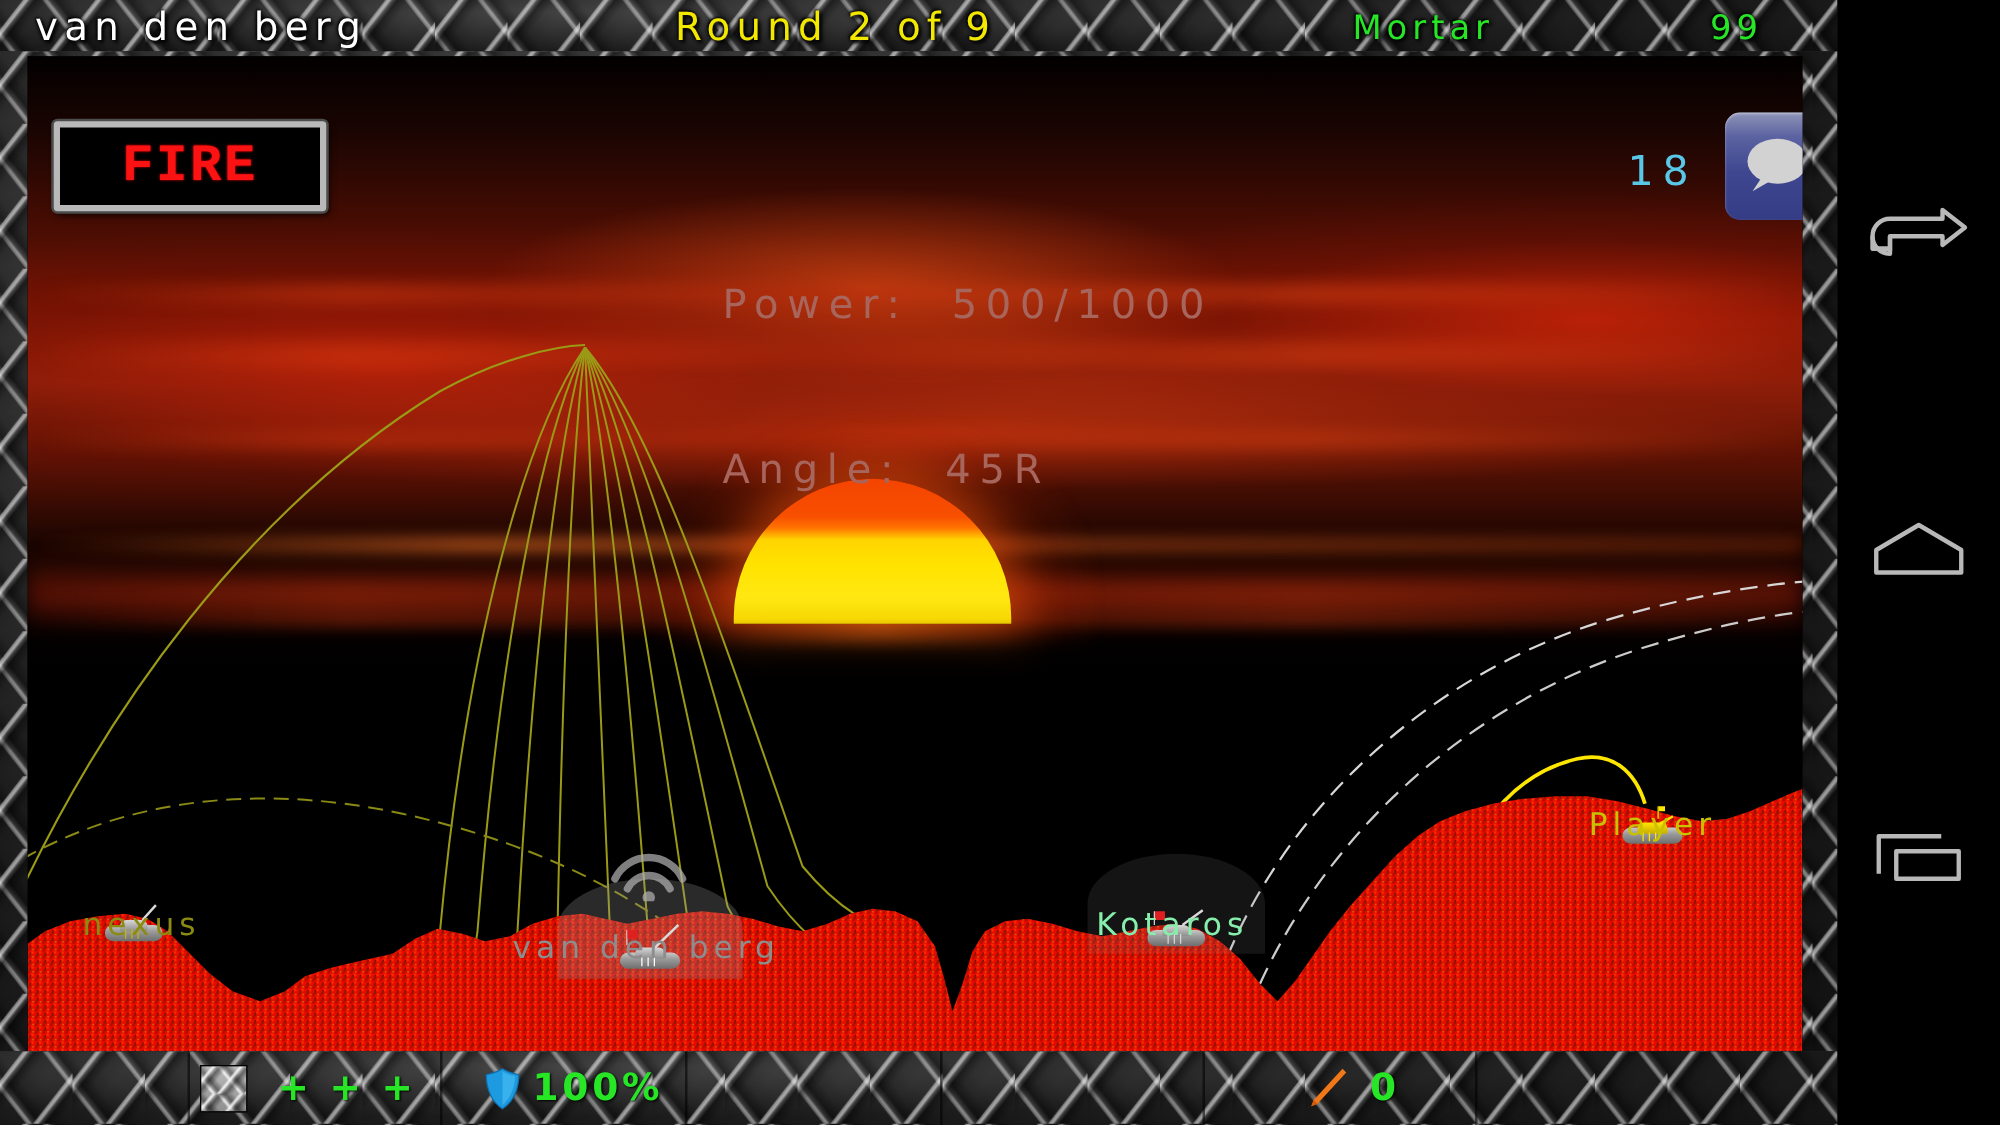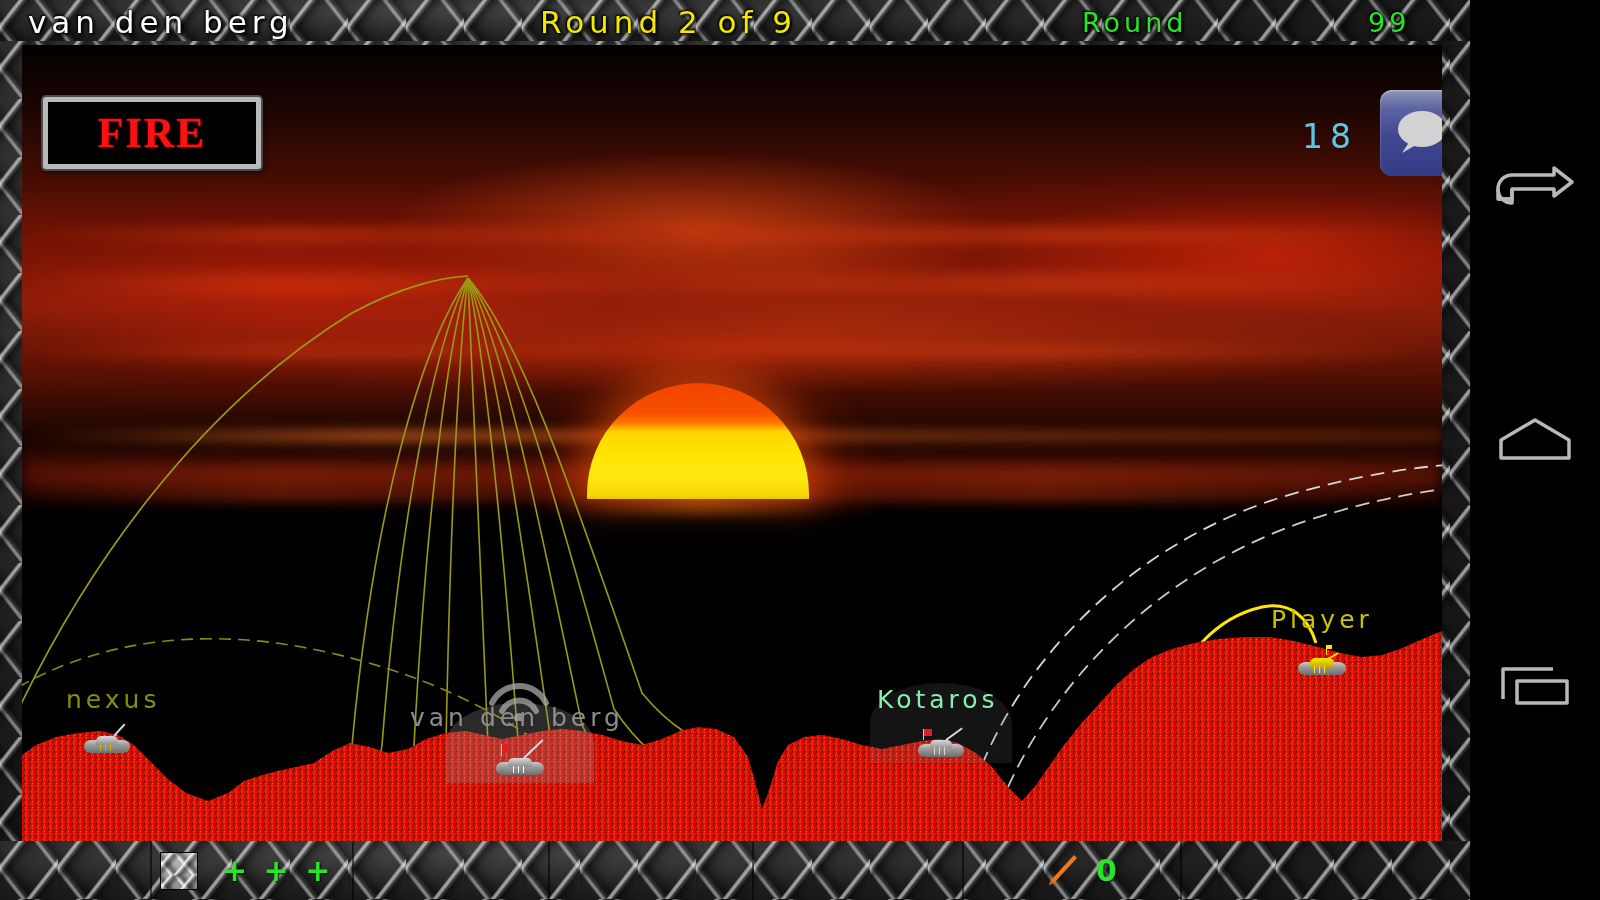--- a/index.html
+++ b/index.html
@@ -131,21 +131,21 @@
     background: radial-gradient(ellipse at 50% 88%, rgba(255,120,20,0.55) 0%, rgba(210,50,8,0.22) 45%, rgba(0,0,0,0) 75%);
     filter: blur(5px);
   }
 
   
   #terrain-wrap { position: absolute; left: 0; top: 0; width: 100%; height: 100%; }
 
   
   .tanklabel {
     position: absolute; font-family: "DejaVu Sans", sans-serif;
-    font-size: 25px; letter-spacing: 4px; white-space: nowrap;
+    font-size: 25px; letter-spacing: 4px; white-space: nowrap; margin-top: 40px;
   }
   #label-nexus   { left: 44px;   top: 640px; color: #8b8b12; }
   #label-vdb     { left: 388px;  top: 658px; color: #8d8d8d; }
   #label-kotaros { left: 855px;  top: 640px; color: #86efac; }
   #label-player  { left: 1249px; top: 560px; color: #c8c200; }
 
   
   .shield-dome { position: absolute; border-radius: 50% 50% 0 0; }
   #shield-vdb     { left: 424px; top: 658px; width: 148px; height: 80px; background: rgba(150,150,150,0.28); }
   #shield-kotaros { left: 848px; top: 638px; width: 142px; height: 80px; background: rgba(120,120,120,0.17); }
@@ -183,21 +183,21 @@
   #fire-btn {
     position: absolute; left: 21px; top: 52px; width: 218px; height: 72px;
     background: #000;
     border: 5px solid #b9b9b9;
     border-radius: 3px;
     box-shadow: 0 0 0 2px #4c4c4c, 2px 3px 6px rgba(0,0,0,.8);
     display: flex; align-items: center; justify-content: center;
     cursor: pointer;
   }
   #fire-label {
-    color: #fb1212; font-family: Liberation Serif, serif;
+    color: #fb1212; font-family: Liberation Mono, monospace;
     font-weight: bold; font-size: 42px; letter-spacing: 2px;
     text-shadow: 0 0 2px #ff0000;
   }
 
   
   #chat-count {
     position: absolute; left: 1280px; top: 72px;
     color: #59c8e8; font-size: 33px; letter-spacing: 7px;
     font-family: "DejaVu Sans", sans-serif;
   }
@@ -244,21 +244,21 @@
   #nav-recents { top: 630px; }
 </style>
 </head>
 <body>
 
 <div id="root">
 
   <div id="topbar" class="metal">
     <div class="hud-text" id="player-name">van den berg</div>
     <div class="hud-text" id="round-label">Round 2 of 9</div>
-    <div class="hud-text" id="weapon-name">Round</div>
+    <div class="hud-text" id="weapon-name">Mortar</div>
     <div class="hud-text" id="ammo-count">99</div>
   </div>
 
   <div id="frame" class="metal">
 
     <div id="playfield">
 
       <div id="sky"></div>
       <div class="cloudband" id="cb1"></div>
       <div class="cloudband" id="cb2"></div>
@@ -374,20 +374,24 @@
           <path d="M16,30 A19,19 0 0 1 50,30"></path>
         </g>
         <circle cx="33" cy="37" r="5" fill="#b0b0b0"></circle>
       </svg>
 
       <div class="tanklabel" id="label-nexus">nexus</div>
       <div class="tanklabel" id="label-vdb">van den berg</div>
       <div class="tanklabel" id="label-kotaros">Kotaros</div>
       <div class="tanklabel" id="label-player">Player</div>
 
+      <div id="readout">
+        <div>Power:  500/1000</div>
+        <div>Angle:  45R</div>
+      </div>
 
       <div id="fire-btn">
         <span id="fire-label">FIRE</span>
       </div>
 
       <div id="chat-count">18</div>
       <div id="chat-btn">
         <svg width="56" height="52" viewBox="0 0 56 52">
           <ellipse cx="30" cy="22" rx="24" ry="18" fill="#d2d2d2"></ellipse>
           <path d="M18,34 L10,46 L24,38 Z" fill="#d2d2d2"></path>
@@ -407,20 +411,27 @@
     <div class="divider" style="left:1180px;"></div>
 
     <div class="statcell" style="left:160px;">
       <div class="metal-sm" style="width:38px;height:38px;border:1px solid #000;"></div>
     </div>
 
     <div class="statcell" style="left:222px;">
       <span class="statval">+ + +</span>
     </div>
 
+    <div class="statcell" style="left:388px;">
+      <svg width="28" height="34" viewBox="0 0 28 34" style="margin-right:10px;">
+        <path d="M14,1 C20,5 26,5 27,6 C27,18 22,28 14,33 C6,28 1,18 1,6 C2,5 8,5 14,1 Z" fill="#1e9be0" stroke="#0d6fae" stroke-width="1"></path>
+        <path d="M14,3 C18,6 22,6 24,7 C24,16 20,25 14,30 Z" fill="#4fc2f5" opacity=".55"></path>
+      </svg>
+      <span class="statval">100%</span>
+    </div>
 
 
 
     <div class="statcell" style="left:1040px;">
       <svg width="40" height="38" viewBox="0 0 40 38" style="margin-right:16px;">
         <path d="M34,3 L37,6 L14,31 L9,33 L11,28 Z" fill="#f07818"></path>
         <path d="M9,33 L11,28 L14,31 Z" fill="#d65a06"></path>
       </svg>
       <span class="statval">0</span>
     </div>

